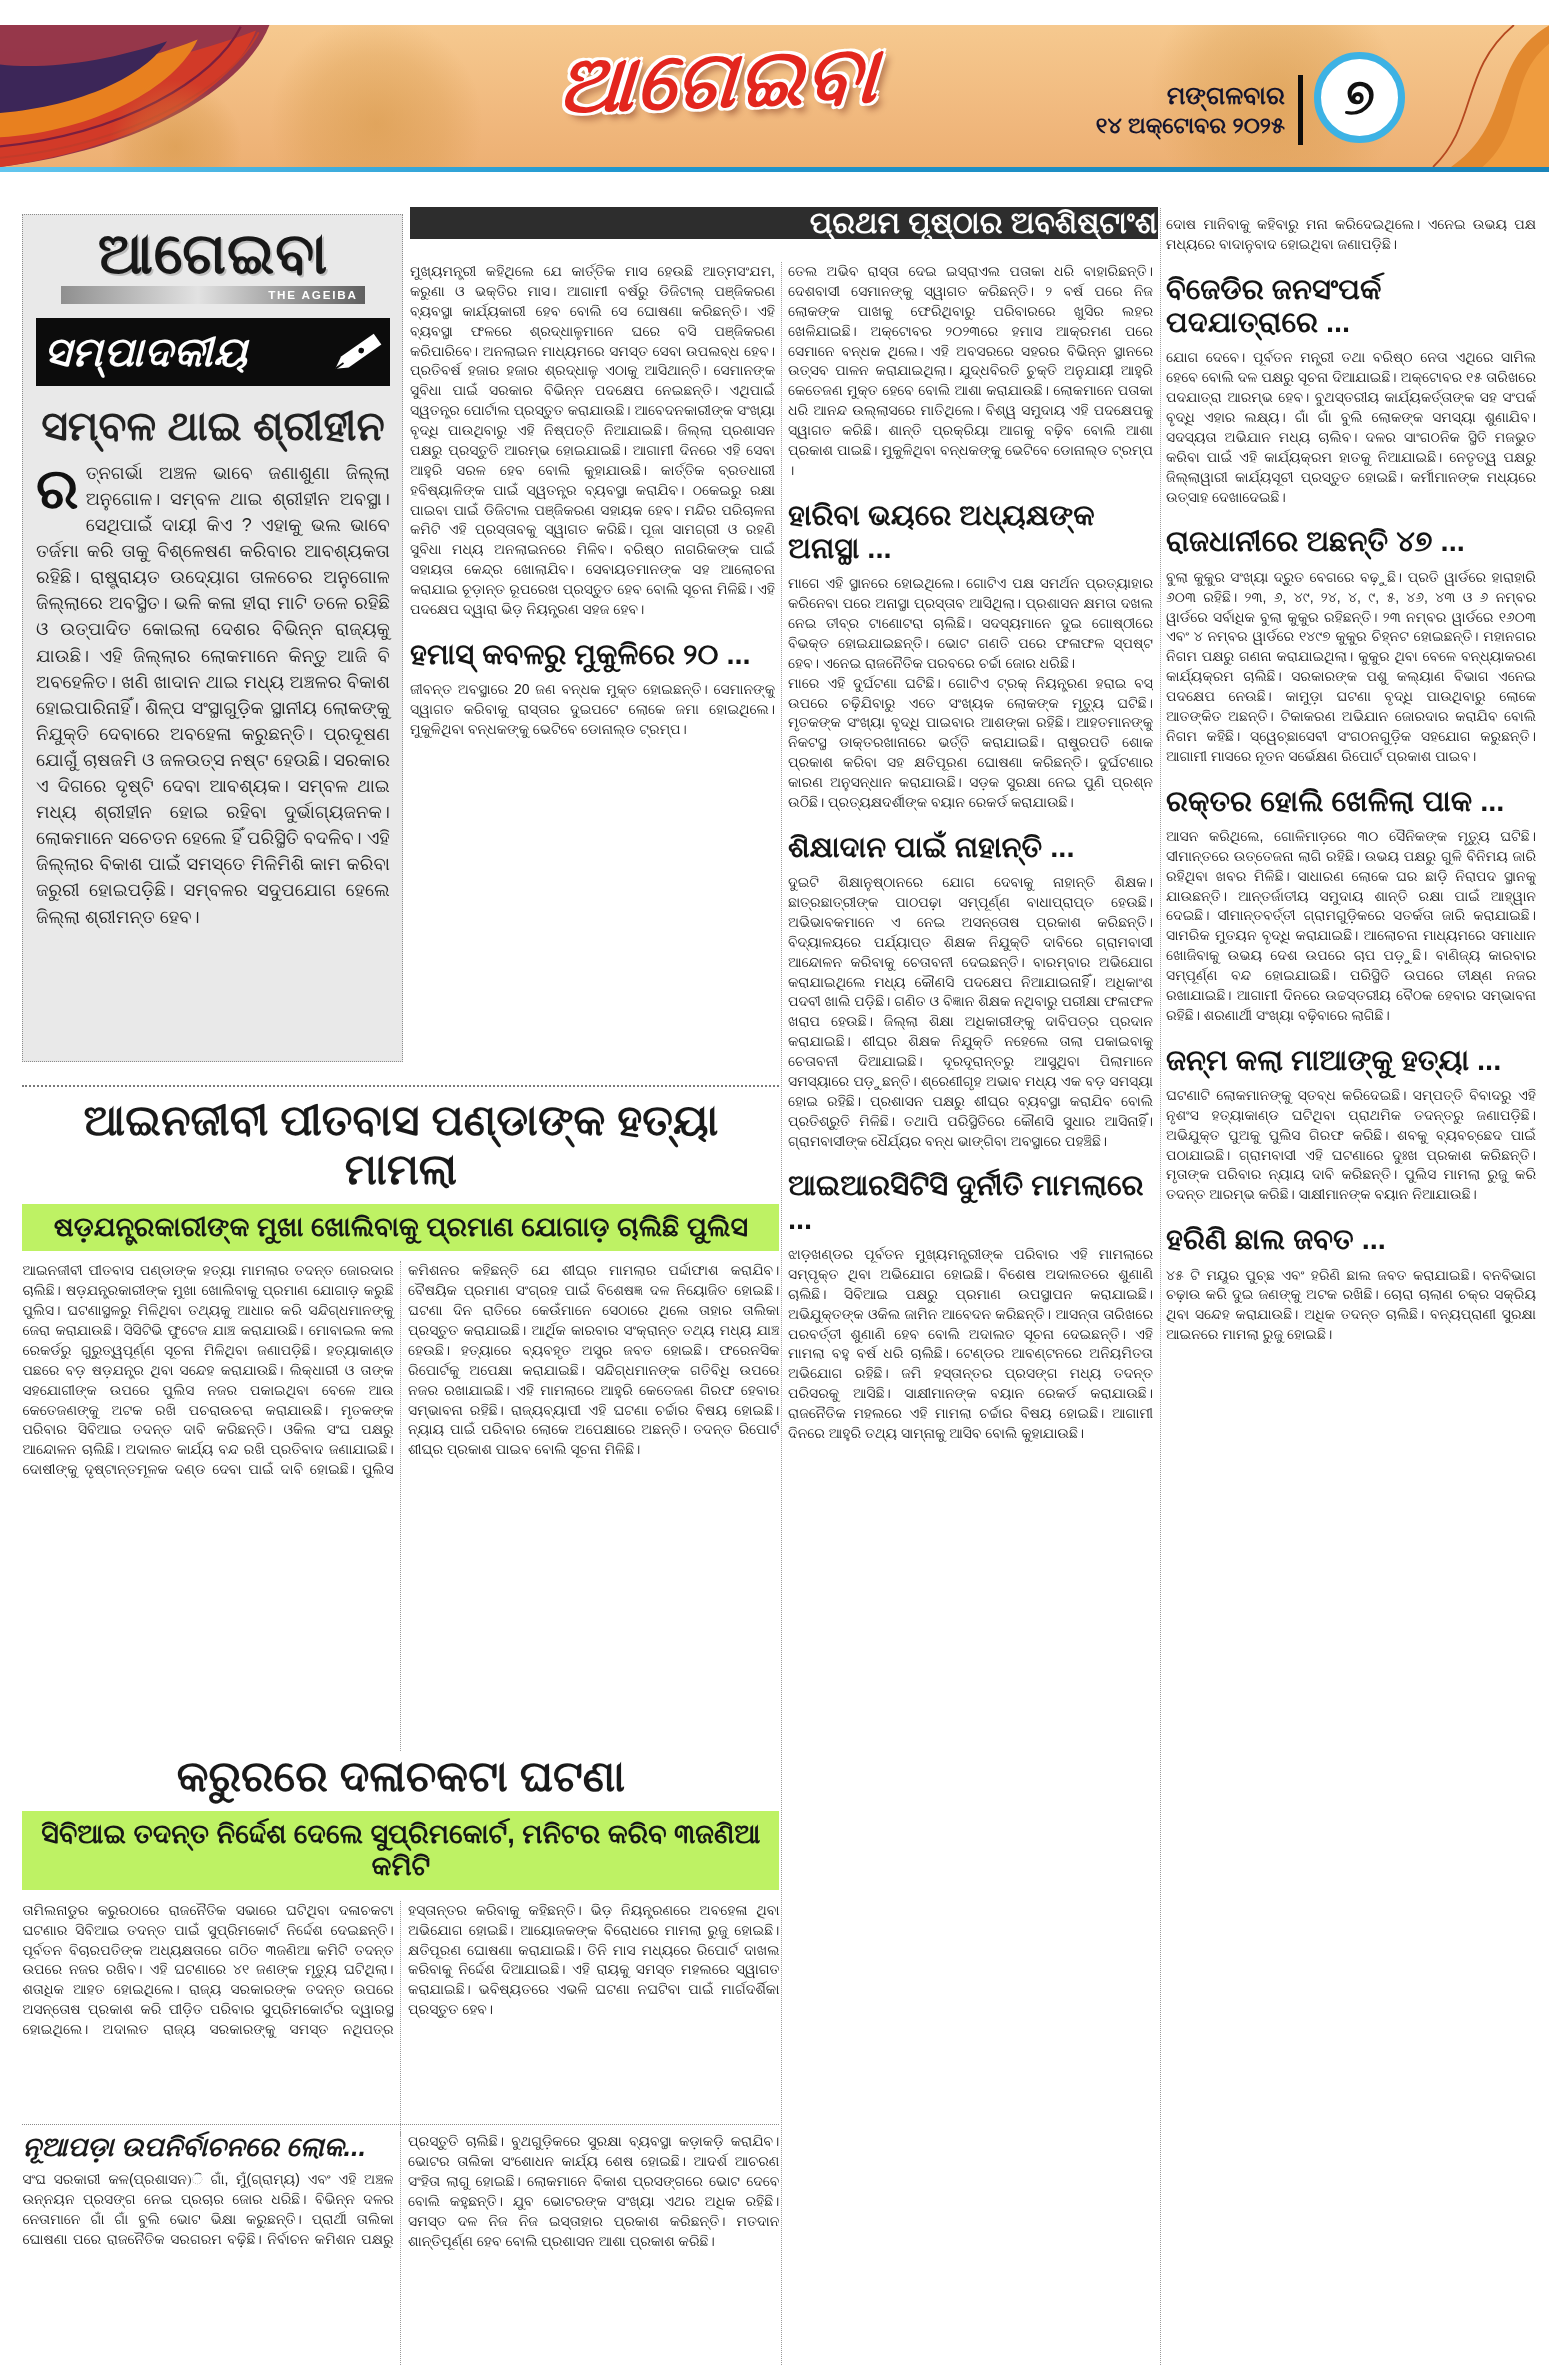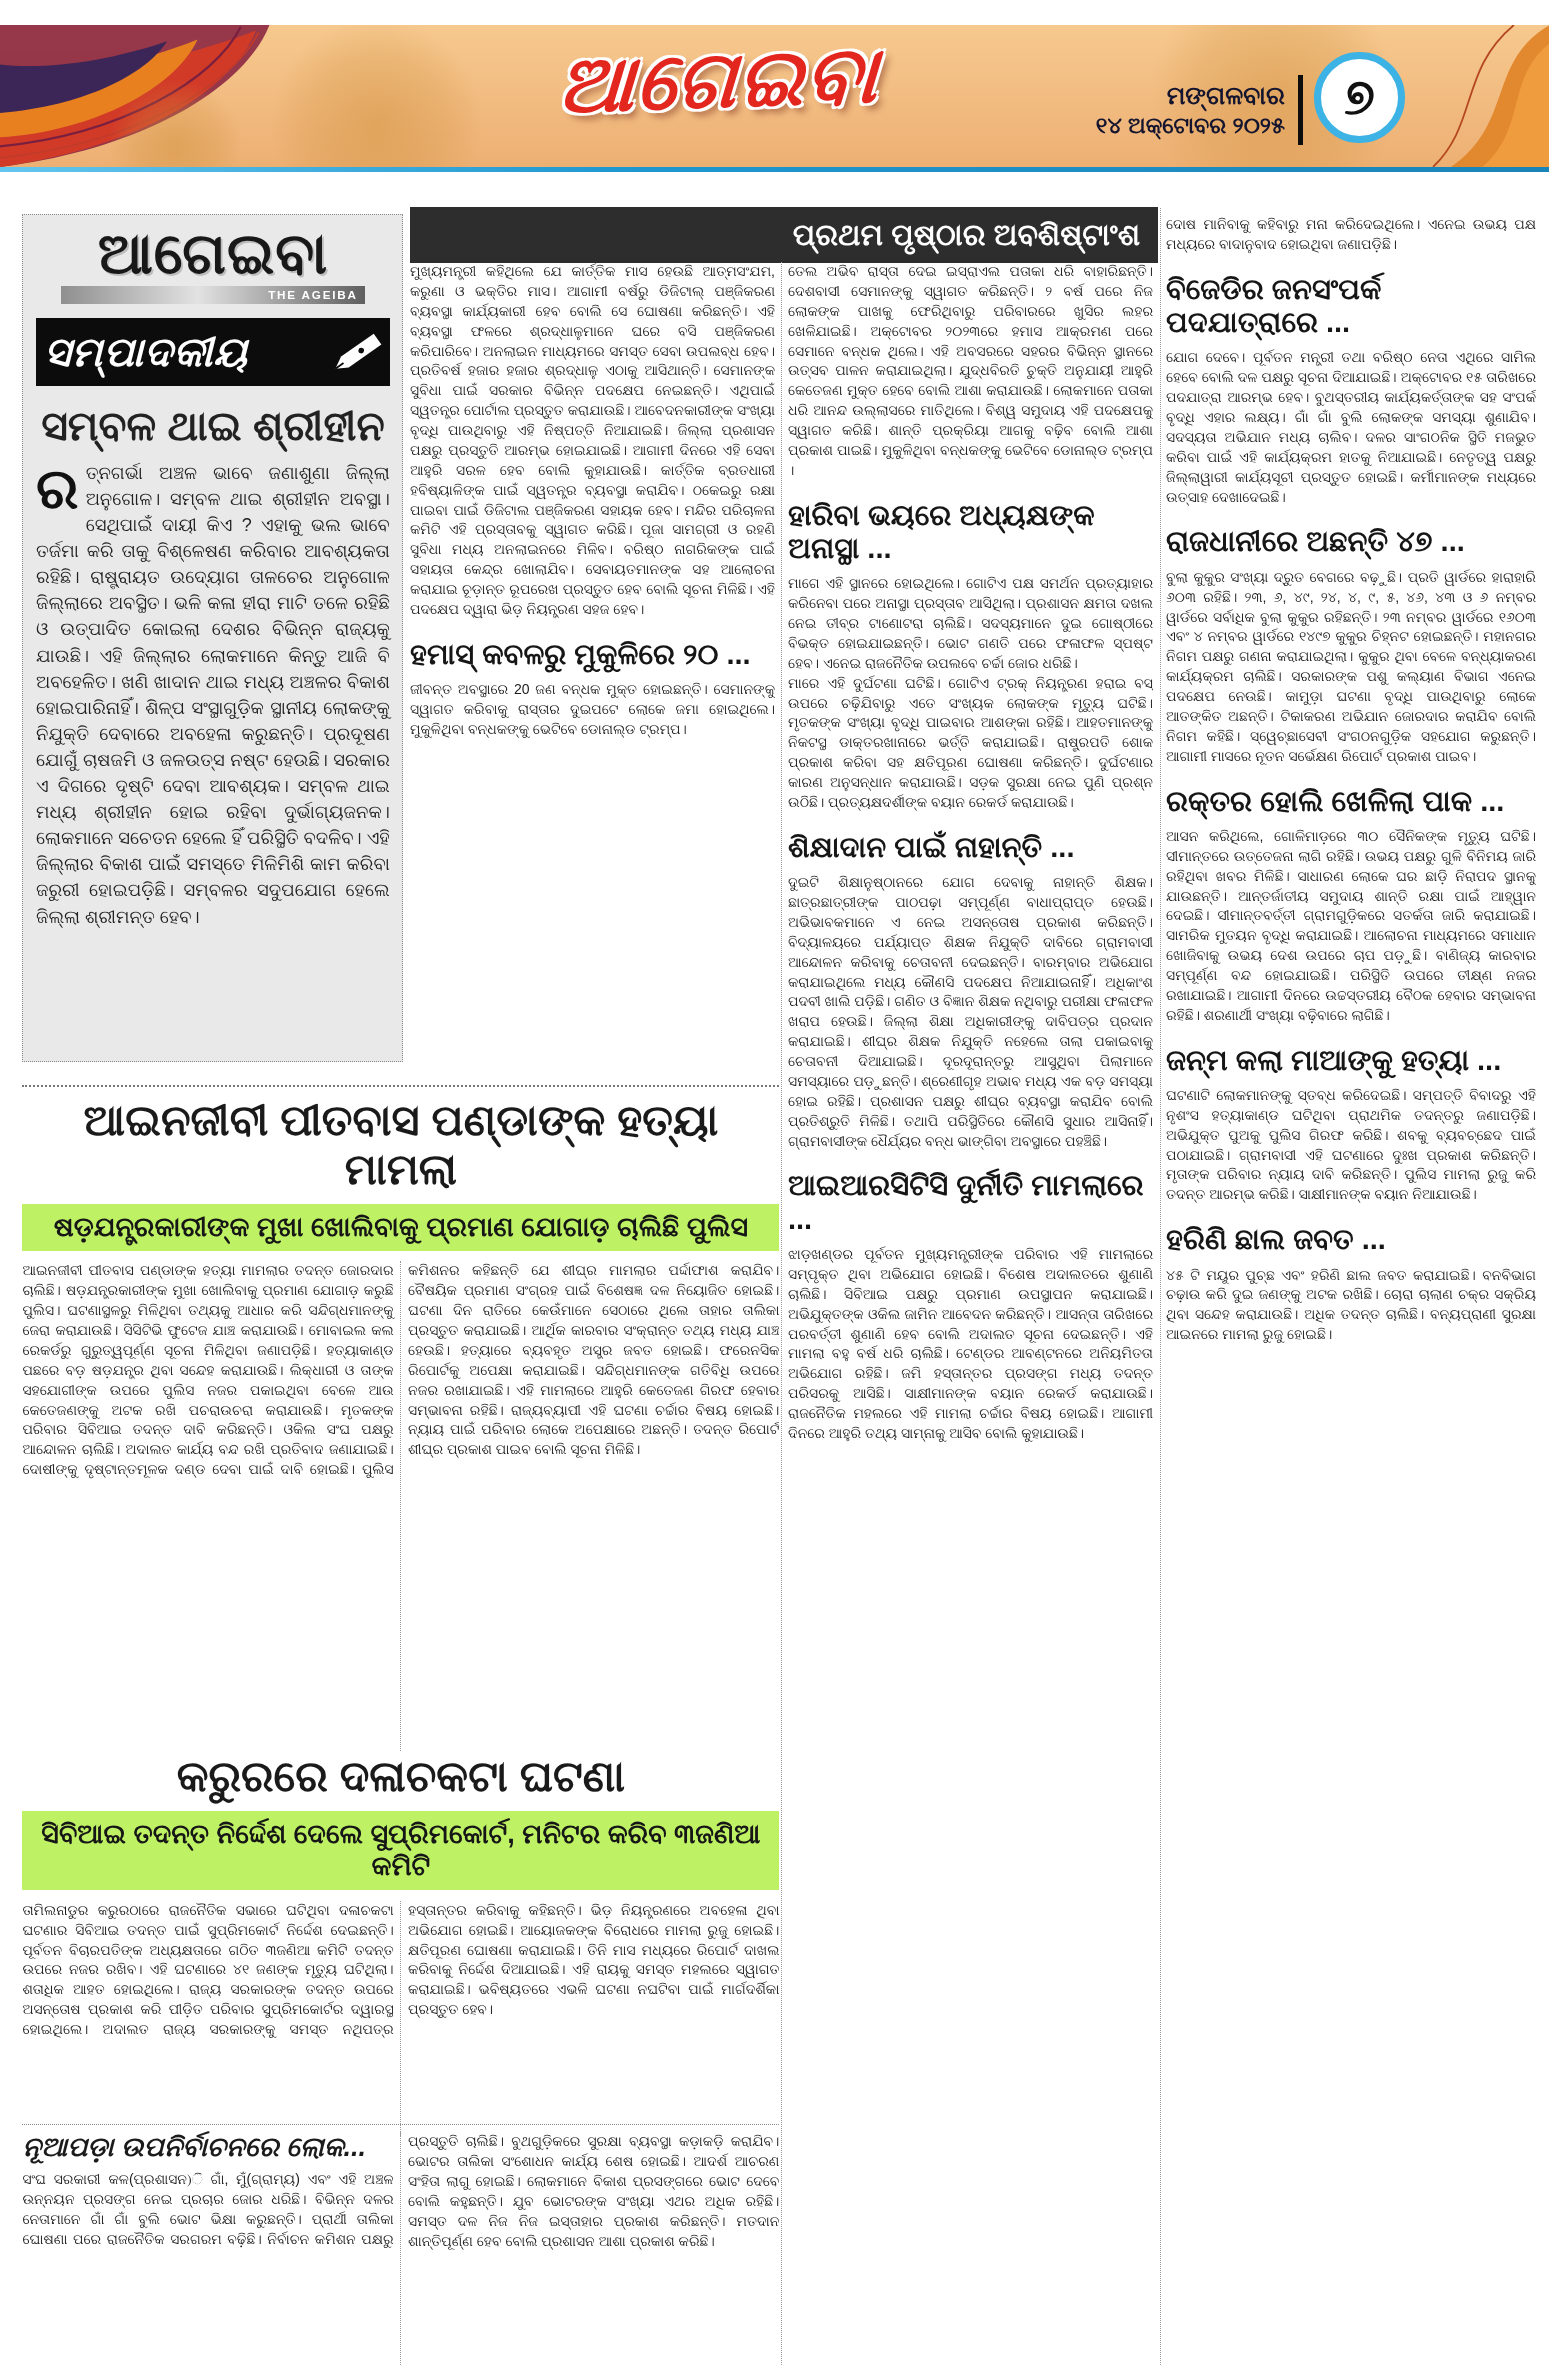--- a/index.html
+++ b/index.html
@@ -32,22 +32,22 @@
                background:linear-gradient(90deg,#8f8f8f,#e2e2e2 45%,#5f5f5f);
                color:#fff;font-size:11.7px;letter-spacing:1.8px;text-align:right;line-height:18px;padding-right:7.2px;
                box-sizing:border-box;font-weight:700;}
   .ed-band{margin-top:14.4px;height:68px;background:#0c0c0c;color:#fff;display:flex;align-items:center;
            justify-content:space-between;padding:0 8px;}
   .ed-band-label{font-size:41px;font-style:italic;font-weight:700;letter-spacing:0.9px;}
   .ed-headline{margin:18px 0 10.8px;font-size:41px;font-weight:800;color:#222;text-align:center;line-height:1.1;}
   .ed-body{font-size:18px;line-height:1.45;text-align:justify;color:#202020;}
   .dropcap{float:left;font-size:56px;line-height:.9;font-weight:800;padding:3.6px 7.2px 0 0;color:#111;}
   
-  .banner{position:absolute;left:410px;top:207px;width:748px;height:56px;background:#2d2d2d;color:#fff;
-          display:flex;align-items:center;justify-content:flex-end;padding-right:18px;box-sizing:border-box;
+  .banner{position:absolute;left:410px;top:207px;width:748px;height:32px;background:#2d2d2d;color:#fff;
+          display:flex;align-items:center;justify-content:flex-end;padding-right:1px;box-sizing:border-box;
           font-size:30px;font-weight:800;}
   
   .ncol{position:absolute;overflow:hidden;}
   .colA{left:410px;top:262px;width:365px;height:821px;}
   .colB{left:788px;top:262px;width:365px;height:2103px;}
   .colC{left:1166px;top:215px;width:370px;height:2149px;}
   .vrule{position:absolute;width:0;border-left:0.9px dotted #9a9a9a;}
   .story-h{font-size:29px;font-weight:800;color:#161616;line-height:1.15;margin:18px 0 9px;}
   .story-h.first{margin-top:1.8px;}
   .body-txt{font-size:14px;line-height:1.42;text-align:justify;color:#1b1b1b;}
@@ -121,21 +121,21 @@
 
   <div class="ncol colA">
     <div class="body-txt">ମୁଖ୍ୟମନ୍ତ୍ରୀ କହିଥିଲେ ଯେ କାର୍ତ୍ତିକ ମାସ ହେଉଛି ଆତ୍ମସଂଯମ, କରୁଣା ଓ ଭକ୍ତିର ମାସ। ଆଗାମୀ ବର୍ଷରୁ ଡିଜିଟାଲ୍ ପଞ୍ଜିକରଣ ବ୍ୟବସ୍ଥା କାର୍ଯ୍ୟକାରୀ ହେବ ବୋଲି ସେ ଘୋଷଣା କରିଛନ୍ତି। ଏହି ବ୍ୟବସ୍ଥା ଫଳରେ ଶ୍ରଦ୍ଧାଳୁମାନେ ଘରେ ବସି ପଞ୍ଜିକରଣ କରିପାରିବେ। ଅନଲାଇନ ମାଧ୍ୟମରେ ସମସ୍ତ ସେବା ଉପଲବ୍ଧ ହେବ। ପ୍ରତିବର୍ଷ ହଜାର ହଜାର ଶ୍ରଦ୍ଧାଳୁ ଏଠାକୁ ଆସିଥାନ୍ତି। ସେମାନଙ୍କ ସୁବିଧା ପାଇଁ ସରକାର ବିଭିନ୍ନ ପଦକ୍ଷେପ ନେଇଛନ୍ତି। ଏଥିପାଇଁ ସ୍ୱତନ୍ତ୍ର ପୋର୍ଟାଲ ପ୍ରସ୍ତୁତ କରାଯାଉଛି। ଆବେଦନକାରୀଙ୍କ ସଂଖ୍ୟା ବୃଦ୍ଧି ପାଉଥିବାରୁ ଏହି ନିଷ୍ପତ୍ତି ନିଆଯାଇଛି। ଜିଲ୍ଲା ପ୍ରଶାସନ ପକ୍ଷରୁ ପ୍ରସ୍ତୁତି ଆରମ୍ଭ ହୋଇଯାଇଛି। ଆଗାମୀ ଦିନରେ ଏହି ସେବା ଆହୁରି ସରଳ ହେବ ବୋଲି କୁହାଯାଉଛି। କାର୍ତ୍ତିକ ବ୍ରତଧାରୀ ହବିଷ୍ୟାଳିଙ୍କ ପାଇଁ ସ୍ୱତନ୍ତ୍ର ବ୍ୟବସ୍ଥା କରାଯିବ। ଠକେଇରୁ ରକ୍ଷା ପାଇବା ପାଇଁ ଡିଜିଟାଲ ପଞ୍ଜିକରଣ ସହାୟକ ହେବ। ମନ୍ଦିର ପରିଚାଳନା କମିଟି ଏହି ପ୍ରସ୍ତାବକୁ ସ୍ୱାଗତ କରିଛି। ପୂଜା ସାମଗ୍ରୀ ଓ ରହଣି ସୁବିଧା ମଧ୍ୟ ଅନଲାଇନରେ ମିଳିବ। ବରିଷ୍ଠ ନାଗରିକଙ୍କ ପାଇଁ ସହାୟତା କେନ୍ଦ୍ର ଖୋଲାଯିବ। ସେବାୟତମାନଙ୍କ ସହ ଆଲୋଚନା କରାଯାଇ ଚୂଡ଼ାନ୍ତ ରୂପରେଖ ପ୍ରସ୍ତୁତ ହେବ ବୋଲି ସୂଚନା ମିଳିଛି। ଏହି ପଦକ୍ଷେପ ଦ୍ୱାରା ଭିଡ଼ ନିୟନ୍ତ୍ରଣ ସହଜ ହେବ।</div>
     <div class="story-h">ହମାସ୍ କବଳରୁ ମୁକୁଳିରେ ୨୦ ...</div>
     <div class="body-txt">ଜୀବନ୍ତ ଅବସ୍ଥାରେ 20 ଜଣ ବନ୍ଧକ ମୁକ୍ତ ହୋଇଛନ୍ତି। ସେମାନଙ୍କୁ ସ୍ୱାଗତ କରିବାକୁ ରାସ୍ତାର ଦୁଇପଟେ ଲୋକେ ଜମା ହୋଇଥିଲେ। ମୁକୁଳିଥିବା ବନ୍ଧକଙ୍କୁ ଭେଟିବେ ଡୋନାଲ୍ଡ ଟ୍ରମ୍ପ।</div>
   </div>
 
   <div class="ncol colB">
     <div class="body-txt">ତେଲ ଅଭିବ ରାସ୍ତା ଦେଇ ଇସ୍ରାଏଲ ପତାକା ଧରି ବାହାରିଛନ୍ତି। ଦେଶବାସୀ ସେମାନଙ୍କୁ ସ୍ୱାଗତ କରିଛନ୍ତି। ୨ ବର୍ଷ ପରେ ନିଜ ଲୋକଙ୍କ ପାଖକୁ ଫେରିଥିବାରୁ ପରିବାରରେ ଖୁସିର ଲହର ଖେଳିଯାଇଛି। ଅକ୍ଟୋବର ୨୦୨୩ରେ ହମାସ ଆକ୍ରମଣ ପରେ ସେମାନେ ବନ୍ଧକ ଥିଲେ। ଏହି ଅବସରରେ ସହରର ବିଭିନ୍ନ ସ୍ଥାନରେ ଉତ୍ସବ ପାଳନ କରାଯାଇଥିଲା। ଯୁଦ୍ଧବିରତି ଚୁକ୍ତି ଅନୁଯାୟୀ ଆହୁରି କେତେଜଣ ମୁକ୍ତ ହେବେ ବୋଲି ଆଶା କରାଯାଉଛି। ଲୋକମାନେ ପତାକା ଧରି ଆନନ୍ଦ ଉଲ୍ଲାସରେ ମାତିଥିଲେ। ବିଶ୍ୱ ସମୁଦାୟ ଏହି ପଦକ୍ଷେପକୁ ସ୍ୱାଗତ କରିଛି। ଶାନ୍ତି ପ୍ରକ୍ରିୟା ଆଗକୁ ବଢ଼ିବ ବୋଲି ଆଶା ପ୍ରକାଶ ପାଇଛି। ମୁକୁଳିଥିବା ବନ୍ଧକଙ୍କୁ ଭେଟିବେ ଡୋନାଲ୍ଡ ଟ୍ରମ୍ପ ।</div>
     <div class="story-h">ହାରିବା ଭୟରେ ଅଧ୍ୟକ୍ଷଙ୍କ ଅନାସ୍ଥା ...</div>
-    <div class="body-txt">ମାଗେ ଏହି ସ୍ଥାନରେ ହୋଇଥିଲେ। ଗୋଟିଏ ପକ୍ଷ ସମର୍ଥନ ପ୍ରତ୍ୟାହାର କରିନେବା ପରେ ଅନାସ୍ଥା ପ୍ରସ୍ତାବ ଆସିଥିଲା। ପ୍ରଶାସନ କ୍ଷମତା ଦଖଲ ନେଇ ତୀବ୍ର ଟାଣୋଟରା ଚାଲିଛି। ସଦସ୍ୟମାନେ ଦୁଇ ଗୋଷ୍ଠୀରେ ବିଭକ୍ତ ହୋଇଯାଇଛନ୍ତି। ଭୋଟ ଗଣତି ପରେ ଫଳାଫଳ ସ୍ପଷ୍ଟ ହେବ। ଏନେଇ ରାଜନୈତିକ ଉପଲବେ ଚର୍ଚ୍ଚା ଜୋର ଧରିଛି।</div>
+    <div class="body-txt">ମାଗେ ଏହି ସ୍ଥାନରେ ହୋଇଥିଲେ। ଗୋଟିଏ ପକ୍ଷ ସମର୍ଥନ ପ୍ରତ୍ୟାହାର କରିନେବା ପରେ ଅନାସ୍ଥା ପ୍ରସ୍ତାବ ଆସିଥିଲା। ପ୍ରଶାସନ କ୍ଷମତା ଦଖଲ ନେଇ ତୀବ୍ର ଟାଣୋଟରା ଚାଲିଛି। ସଦସ୍ୟମାନେ ଦୁଇ ଗୋଷ୍ଠୀରେ ବିଭକ୍ତ ହୋଇଯାଇଛନ୍ତି। ଭୋଟ ଗଣତି ପରେ ଫଳାଫଳ ସ୍ପଷ୍ଟ ହେବ। ଏନେଇ ରାଜନୈତିକ ପରବରେ ଚର୍ଚ୍ଚା ଜୋର ଧରିଛି।</div>
     <div class="body-txt">ମାରେ ଏହି ଦୁର୍ଘଟଣା ଘଟିଛି। ଗୋଟିଏ ଟ୍ରକ୍ ନିୟନ୍ତ୍ରଣ ହରାଇ ବସ୍ ଉପରେ ଚଢ଼ିଯିବାରୁ ଏତେ ସଂଖ୍ୟକ ଲୋକଙ୍କ ମୃତ୍ୟୁ ଘଟିଛି। ମୃତକଙ୍କ ସଂଖ୍ୟା ବୃଦ୍ଧି ପାଇବାର ଆଶଙ୍କା ରହିଛି। ଆହତମାନଙ୍କୁ ନିକଟସ୍ଥ ଡାକ୍ତରଖାନାରେ ଭର୍ତ୍ତି କରାଯାଇଛି। ରାଷ୍ଟ୍ରପତି ଶୋକ ପ୍ରକାଶ କରିବା ସହ କ୍ଷତିପୂରଣ ଘୋଷଣା କରିଛନ୍ତି। ଦୁର୍ଘଟଣାର କାରଣ ଅନୁସନ୍ଧାନ କରାଯାଉଛି। ସଡ଼କ ସୁରକ୍ଷା ନେଇ ପୁଣି ପ୍ରଶ୍ନ ଉଠିଛି। ପ୍ରତ୍ୟକ୍ଷଦର୍ଶୀଙ୍କ ବୟାନ ରେକର୍ଡ କରାଯାଉଛି।</div>
     <div class="story-h">ଶିକ୍ଷାଦାନ ପାଇଁ ନାହାନ୍ତି ...</div>
     <div class="body-txt">ଦୁଇଟି ଶିକ୍ଷାନୁଷ୍ଠାନରେ ଯୋଗ ଦେବାକୁ ନାହାନ୍ତି ଶିକ୍ଷକ। ଛାତ୍ରଛାତ୍ରୀଙ୍କ ପାଠପଢ଼ା ସମ୍ପୂର୍ଣ୍ଣ ବାଧାପ୍ରାପ୍ତ ହେଉଛି। ଅଭିଭାବକମାନେ ଏ ନେଇ ଅସନ୍ତୋଷ ପ୍ରକାଶ କରିଛନ୍ତି। ବିଦ୍ୟାଳୟରେ ପର୍ଯ୍ୟାପ୍ତ ଶିକ୍ଷକ ନିଯୁକ୍ତି ଦାବିରେ ଗ୍ରାମବାସୀ ଆନ୍ଦୋଳନ କରିବାକୁ ଚେତାବନୀ ଦେଇଛନ୍ତି। ବାରମ୍ବାର ଅଭିଯୋଗ କରାଯାଇଥିଲେ ମଧ୍ୟ କୌଣସି ପଦକ୍ଷେପ ନିଆଯାଇନାହିଁ। ଅଧିକାଂଶ ପଦବୀ ଖାଲି ପଡ଼ିଛି। ଗଣିତ ଓ ବିଜ୍ଞାନ ଶିକ୍ଷକ ନଥିବାରୁ ପରୀକ୍ଷା ଫଳାଫଳ ଖରାପ ହେଉଛି। ଜିଲ୍ଲା ଶିକ୍ଷା ଅଧିକାରୀଙ୍କୁ ଦାବିପତ୍ର ପ୍ରଦାନ କରାଯାଇଛି। ଶୀଘ୍ର ଶିକ୍ଷକ ନିଯୁକ୍ତି ନହେଲେ ତାଲା ପକାଇବାକୁ ଚେତାବନୀ ଦିଆଯାଇଛି। ଦୂରଦୂରାନ୍ତରୁ ଆସୁଥିବା ପିଲାମାନେ ସମସ୍ୟାରେ ପଡ଼ୁଛନ୍ତି। ଶ୍ରେଣୀଗୃହ ଅଭାବ ମଧ୍ୟ ଏକ ବଡ଼ ସମସ୍ୟା ହୋଇ ରହିଛି। ପ୍ରଶାସନ ପକ୍ଷରୁ ଶୀଘ୍ର ବ୍ୟବସ୍ଥା କରାଯିବ ବୋଲି ପ୍ରତିଶ୍ରୁତି ମିଳିଛି। ତଥାପି ପରିସ୍ଥିତିରେ କୌଣସି ସୁଧାର ଆସିନାହିଁ। ଗ୍ରାମବାସୀଙ୍କ ଧୈର୍ଯ୍ୟର ବନ୍ଧ ଭାଙ୍ଗିବା ଅବସ୍ଥାରେ ପହଞ୍ଚିଛି।</div>
     <div class="story-h">ଆଇଆରସିଟିସି ଦୁର୍ନୀତି ମାମଲାରେ ...</div>
     <div class="body-txt">ଝାଡ଼ଖଣ୍ଡର ପୂର୍ବତନ ମୁଖ୍ୟମନ୍ତ୍ରୀଙ୍କ ପରିବାର ଏହି ମାମଲାରେ ସମ୍ପୃକ୍ତ ଥିବା ଅଭିଯୋଗ ହୋଇଛି। ବିଶେଷ ଅଦାଲତରେ ଶୁଣାଣି ଚାଲିଛି। ସିବିଆଇ ପକ୍ଷରୁ ପ୍ରମାଣ ଉପସ୍ଥାପନ କରାଯାଇଛି। ଅଭିଯୁକ୍ତଙ୍କ ଓକିଲ ଜାମିନ ଆବେଦନ କରିଛନ୍ତି। ଆସନ୍ତା ତାରିଖରେ ପରବର୍ତ୍ତୀ ଶୁଣାଣି ହେବ ବୋଲି ଅଦାଲତ ସୂଚନା ଦେଇଛନ୍ତି। ଏହି ମାମଲା ବହୁ ବର୍ଷ ଧରି ଚାଲିଛି। ଟେଣ୍ଡର ଆବଣ୍ଟନରେ ଅନିୟମିତତା ଅଭିଯୋଗ ରହିଛି। ଜମି ହସ୍ତାନ୍ତର ପ୍ରସଙ୍ଗ ମଧ୍ୟ ତଦନ୍ତ ପରିସରକୁ ଆସିଛି। ସାକ୍ଷୀମାନଙ୍କ ବୟାନ ରେକର୍ଡ କରାଯାଉଛି। ରାଜନୈତିକ ମହଲରେ ଏହି ମାମଲା ଚର୍ଚ୍ଚାର ବିଷୟ ହୋଇଛି। ଆଗାମୀ ଦିନରେ ଆହୁରି ତଥ୍ୟ ସାମ୍ନାକୁ ଆସିବ ବୋଲି କୁହାଯାଉଛି।</div>
   </div>
 
   <div class="ncol colC">
     <div class="body-txt">ଦୋଷ ମାନିବାକୁ କହିବାରୁ ମନା କରିଦେଇଥିଲେ। ଏନେଇ ଉଭୟ ପକ୍ଷ ମଧ୍ୟରେ ବାଦାନୁବାଦ ହୋଇଥିବା ଜଣାପଡ଼ିଛି।</div>
     <div class="story-h">ବିଜେଡିର ଜନସଂପର୍କ ପଦଯାତ୍ରାରେ ...</div>

